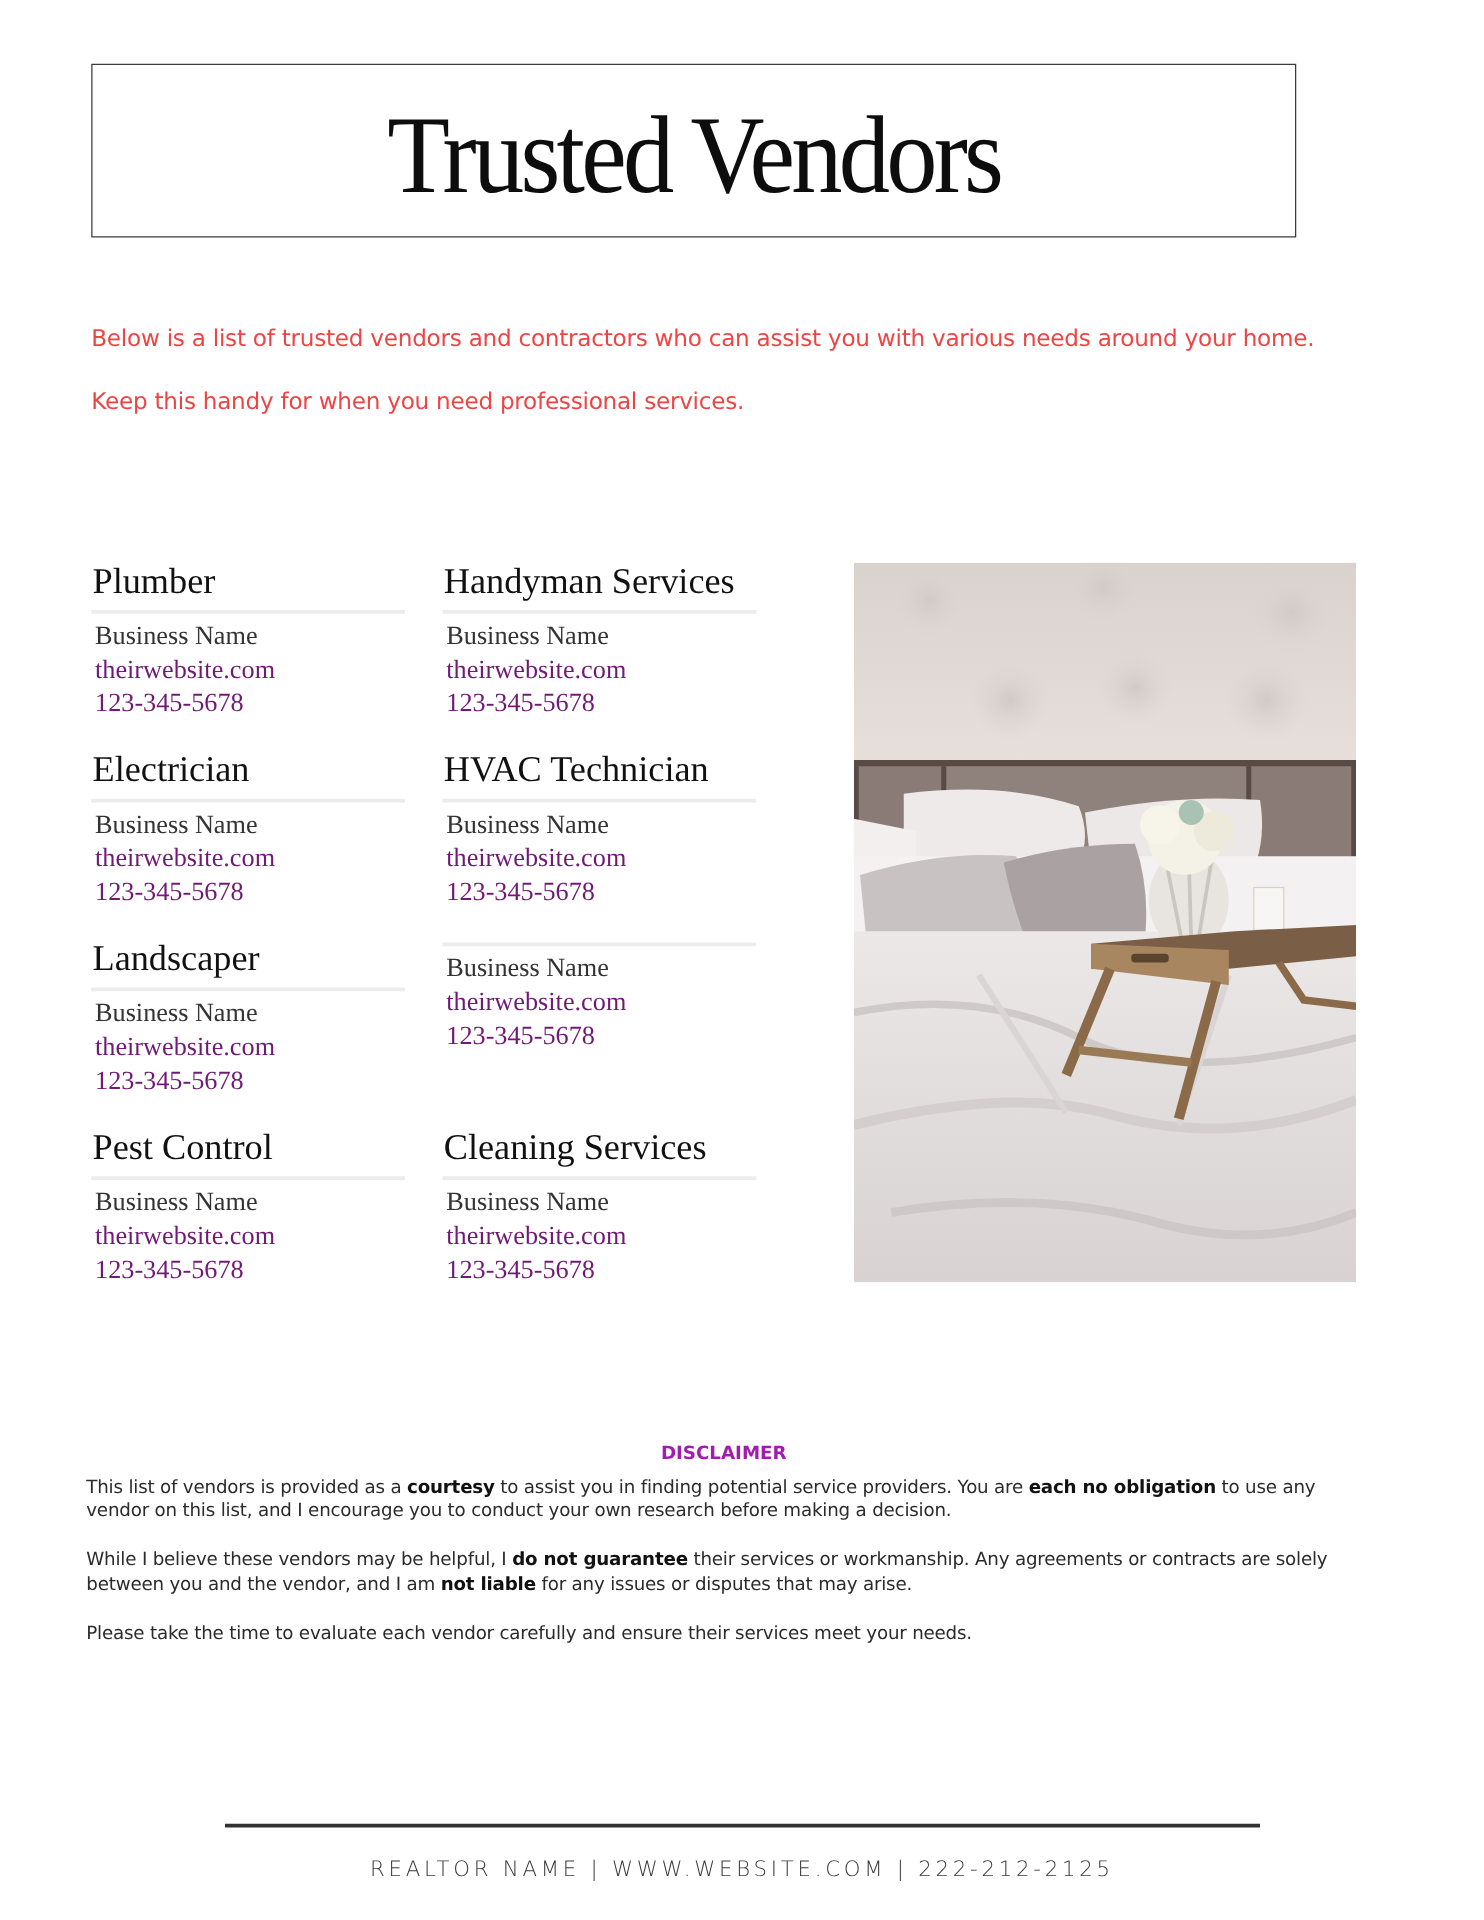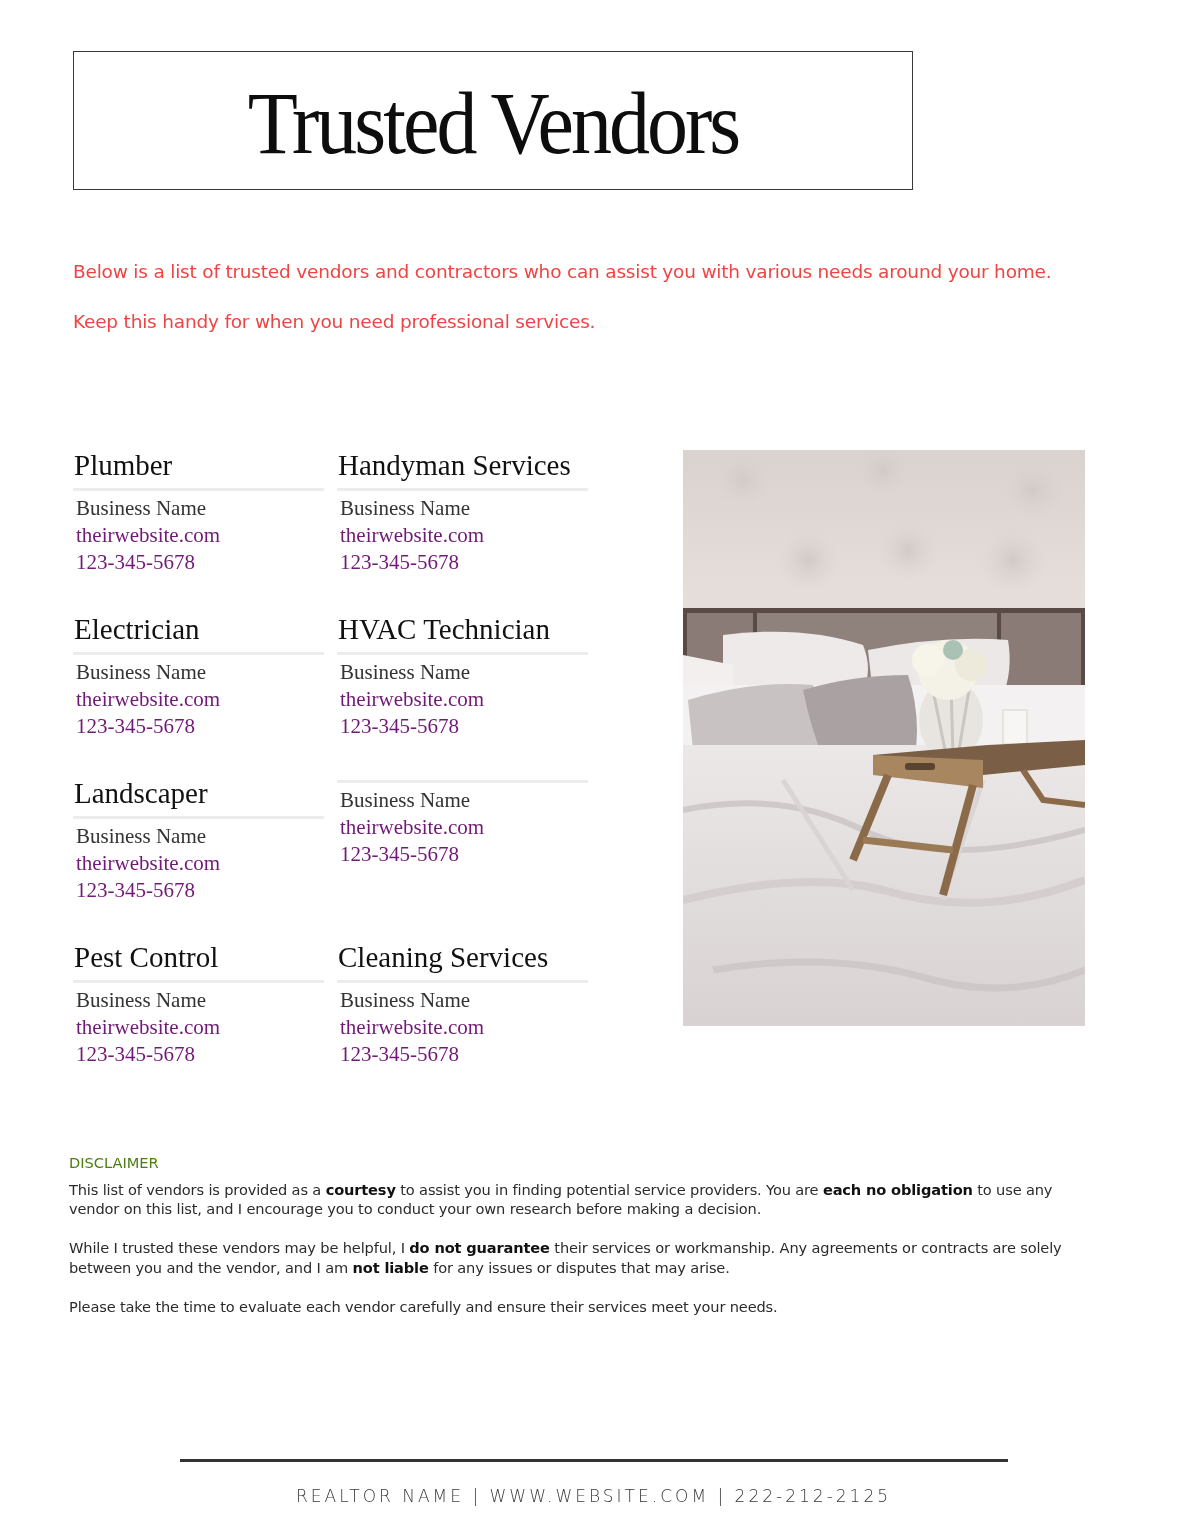--- a/index.html
+++ b/index.html
@@ -1,39 +1,39 @@
 <!DOCTYPE html>
 <html><head>
   <meta charset="utf-8">
   <style>
     html, body { margin: 0; padding: 0; background: #ffffff; }
     body { width: 1187px; height: 1536px; position: relative; overflow: hidden; color: #1a1a1a; }
 
     .title-box {
-      position: absolute; left: 73px; top: 51px; width: 840px; height: 139px;
+      position: absolute; left: 73px; top: 51px; width: 964px; height: 139px;
       border: 1.5px solid #3a3a3a; box-sizing: border-box;
       display: flex; align-items: center; justify-content: center;
     }
     .title {
       font-family: "Liberation Serif", "DejaVu Serif", serif;
       font-size: 82px; letter-spacing: -3px; color: #0d0d0d;
       transform: scaleY(1.08); margin: 0; font-weight: normal; line-height: 1;
       padding-top: 6px;
     }
 
     .intro {
       position: absolute; left: 73px; top: 259px; width: 1000px;
       font-family: "DejaVu Sans", sans-serif; font-size: 18.5px; line-height: 25px; color: #ef4444;
       letter-spacing: -0.2px;
     }
     .intro p { margin: 0 0 25px 0; }
 
     .vendor-grid {
       position: absolute; left: 73px; top: 447px; width: 532px;
-      display: grid; grid-template-columns: 251px 251px; column-gap: 30px; row-gap: 0; gap: 13px;
+      display: grid; grid-template-columns: 251px 251px; column-gap: 30px; row-gap: 0;
     }
     .vendor { height: 151px; }
     .vendor-title {
       font-family: "Liberation Serif", "DejaVu Serif", serif; font-size: 29px; line-height: 36px;
       color: #111; margin: 0; padding-left: 1px; font-weight: normal;
     }
     .vendor-divider { height: 3px; background: #ececec; margin-top: 5px; margin-bottom: 4px; }
     .vendor-line {
       font-family: "Liberation Serif", "DejaVu Serif", serif; font-size: 21px; line-height: 27px;
       color: #701a75; padding-left: 3px;
@@ -43,21 +43,21 @@
     .photo {
       position: absolute; left: 683px; top: 450px; width: 402px; height: 576px; overflow: hidden;
     }
     .photo svg { display: block; width: 100%; height: 100%; }
 
     .disclaimer {
       position: absolute; left: 69px; top: 1153px; width: 1020px;
       font-family: "DejaVu Sans", sans-serif; font-size: 14.6px; line-height: 19.5px; color: #2b2b2b;
       letter-spacing: -0.15px;
     }
-    .disclaimer h2 { font-size: 14.6px; font-weight: normal; margin: 0 0 7px 0; color: #4d7c0f; letter-spacing: 0; }
+    .disclaimer h2 { font-size: 14.6px; font-weight: bold; margin: 0 0 7px 0; color: #a21caf; letter-spacing: 0; text-align: center; }
     .disclaimer p { margin: 0 0 19.5px 0; }
     .disclaimer b { color: #111; }
 
     .footer-rule {
       position: absolute; left: 180px; top: 1459px; width: 828px; height: 3px; background: #333;
     }
     .footer-text {
       position: absolute; left: 0; top: 1486px; width: 1187px; text-align: center;
       font-family: "DejaVu Sans", sans-serif; font-size: 17px; letter-spacing: 3px; color: #3a3a3a;
       font-weight: 300;
@@ -193,18 +193,18 @@
     <path d="M205 325 L170 410" stroke="#8a6a48" stroke-width="8"></path>
     <path d="M290 335 L260 445" stroke="#8a6a48" stroke-width="8"></path>
     <path d="M180 390 L270 400" stroke="#9a7a55" stroke-width="7"></path>
     <path d="M340 320 L360 350 L402 355" stroke="#8a6a48" stroke-width="6" fill="none"></path>
   </svg>
 </div>
 
 <div class="disclaimer">
   <h2>DISCLAIMER</h2>
   <p><span>This list of vendors is provided as a </span><b>courtesy</b><span> to assist you in finding potential service providers. You are </span><b>each no obligation</b><span> to use any vendor on this list, and I encourage you to conduct your own research before making a decision.</span></p>
-  <p><span>While I trusted these vendors may be helpful, I </span><b>do not guarantee</b><span> their services or workmanship. Any agreements or contracts are solely between you and the vendor, and I am </span><b>not liable</b><span> for any issues or disputes that may arise.</span></p>
+  <p><span>While I believe these vendors may be helpful, I </span><b>do not guarantee</b><span> their services or workmanship. Any agreements or contracts are solely between you and the vendor, and I am </span><b>not liable</b><span> for any issues or disputes that may arise.</span></p>
   <p>Please take the time to evaluate each vendor carefully and ensure their services meet your needs.</p>
 </div>
 
 <div class="footer-rule"></div>
 <div class="footer-text">REALTOR NAME | WWW.WEBSITE.COM | 222-212-2125</div>
 
 </body></html>

